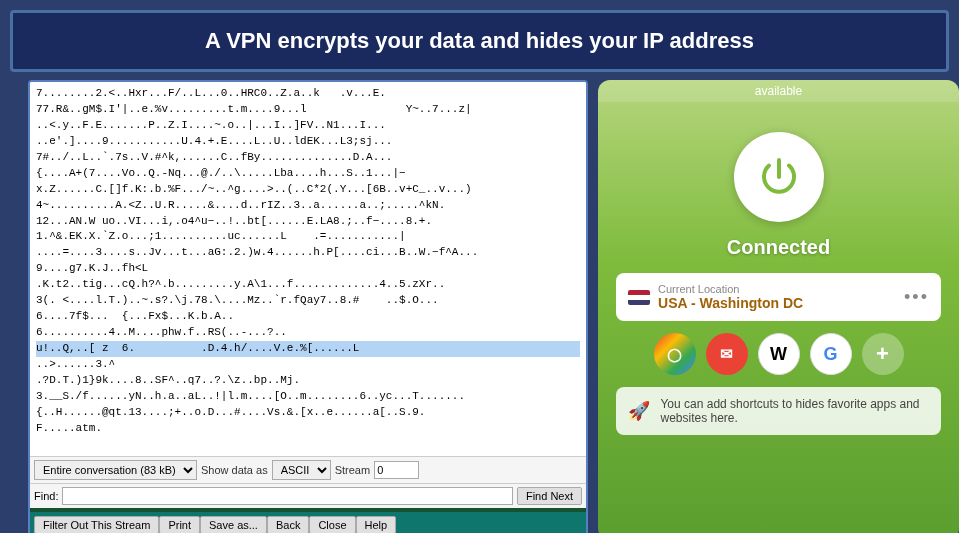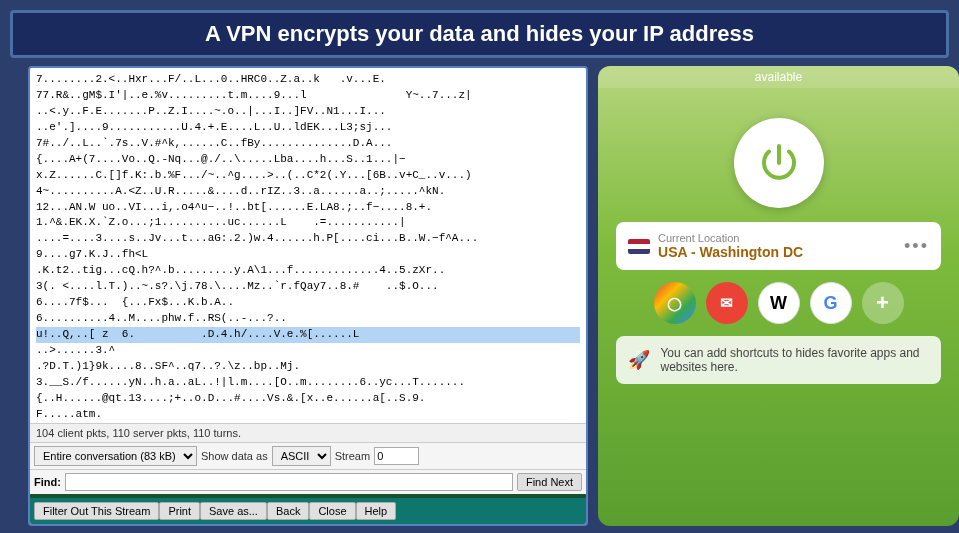--- a/index.html
+++ b/index.html
@@ -13,21 +13,21 @@
     }
 
     
     .banner {
       background: #1a2a5e;
       border: 3px solid #4a6fa5;
       color: #fff;
       font-size: 22px;
       font-weight: bold;
       text-align: center;
-      padding: 8px 20px;
+      padding: 15px 20px;
       margin: 10px 10px 8px 10px;
       border-radius: 4px;
     }
 
     
     .main-content {
       display: flex;
       flex-direction: row;
       margin: 0 0;
       gap: 10px;
@@ -101,21 +101,20 @@
       display: flex;
       align-items: center;
       border-top: 1px solid #ccc;
       padding: 3px 4px;
       gap: 4px;
       background: #f5f5f5;
     }
 
     .find-row label {
       font-size: 11px;
-      font-weight: bold;
     }
 
     .find-row input {
       flex: 1;
       font-size: 11px;
       border: 1px solid #aaa;
       padding: 2px 4px;
     }
 
     .btn {
@@ -311,23 +310,20 @@
       <span class="line">6..........4..M....phw.f..RS(..-...?..</span>
       <span class="line highlight">u!..Q,..[ z &nbsp;6. &nbsp;&nbsp;&nbsp;&nbsp;&nbsp;&nbsp;&nbsp;&nbsp;&nbsp;.D.4.h/....V.e.%[......L</span>
       <span class="line">..&gt;......3.^</span>
       <span class="line">.?D.T.)1}9k....8..SF^..q7..?.\z..bp..Mj.</span>
       <span class="line">3.__S./f......yN..h.a..aL..!|l.m....[O..m........6..yc...T.......</span>
       <span class="line">{..H......@qt.13....;+..o.D...#....Vs.&amp;.[x..e......a[..S.9.</span>
       <span class="line">F.....atm.</span>
 
     </div>
 
-    <div class="packet-info">
-      <span>104 client pkts, 110 server pkts, 110 turns.</span>
-    </div>
 
     <div class="toolbar-row">
       <select>
         <option>Entire conversation (83 kB)</option>
       </select>
       <label>Show data as</label>
       <select>
         <option>ASCII</option>
       </select>
       <label>Stream</label>
@@ -357,20 +353,23 @@
       <span>available</span>
     </div>
 
     <div class="vpn-power-container">
       <svg class="power-icon" viewBox="0 0 50 50" fill="none" xmlns="http://www.w3.org/2000/svg">
         <path d="M25 8 L25 25" stroke="#7ebb3c" stroke-width="4" stroke-linecap="round"></path>
         <path d="M15 13.5 A15 15 0 1 0 35 13.5" stroke="#7ebb3c" stroke-width="4" fill="none" stroke-linecap="round"></path>
       </svg>
     </div>
 
+    <div class="vpn-status">
+      <span>Connected</span>
+    </div>
 
     <div class="location-card">
       <div class="location-left">
         <div class="flag-icon"></div>
         <div class="location-info">
           <span class="location-label">Current Location</span>
           <span class="location-name">USA - Washington DC</span>
         </div>
       </div>
       <span class="more-dots">•••</span>

